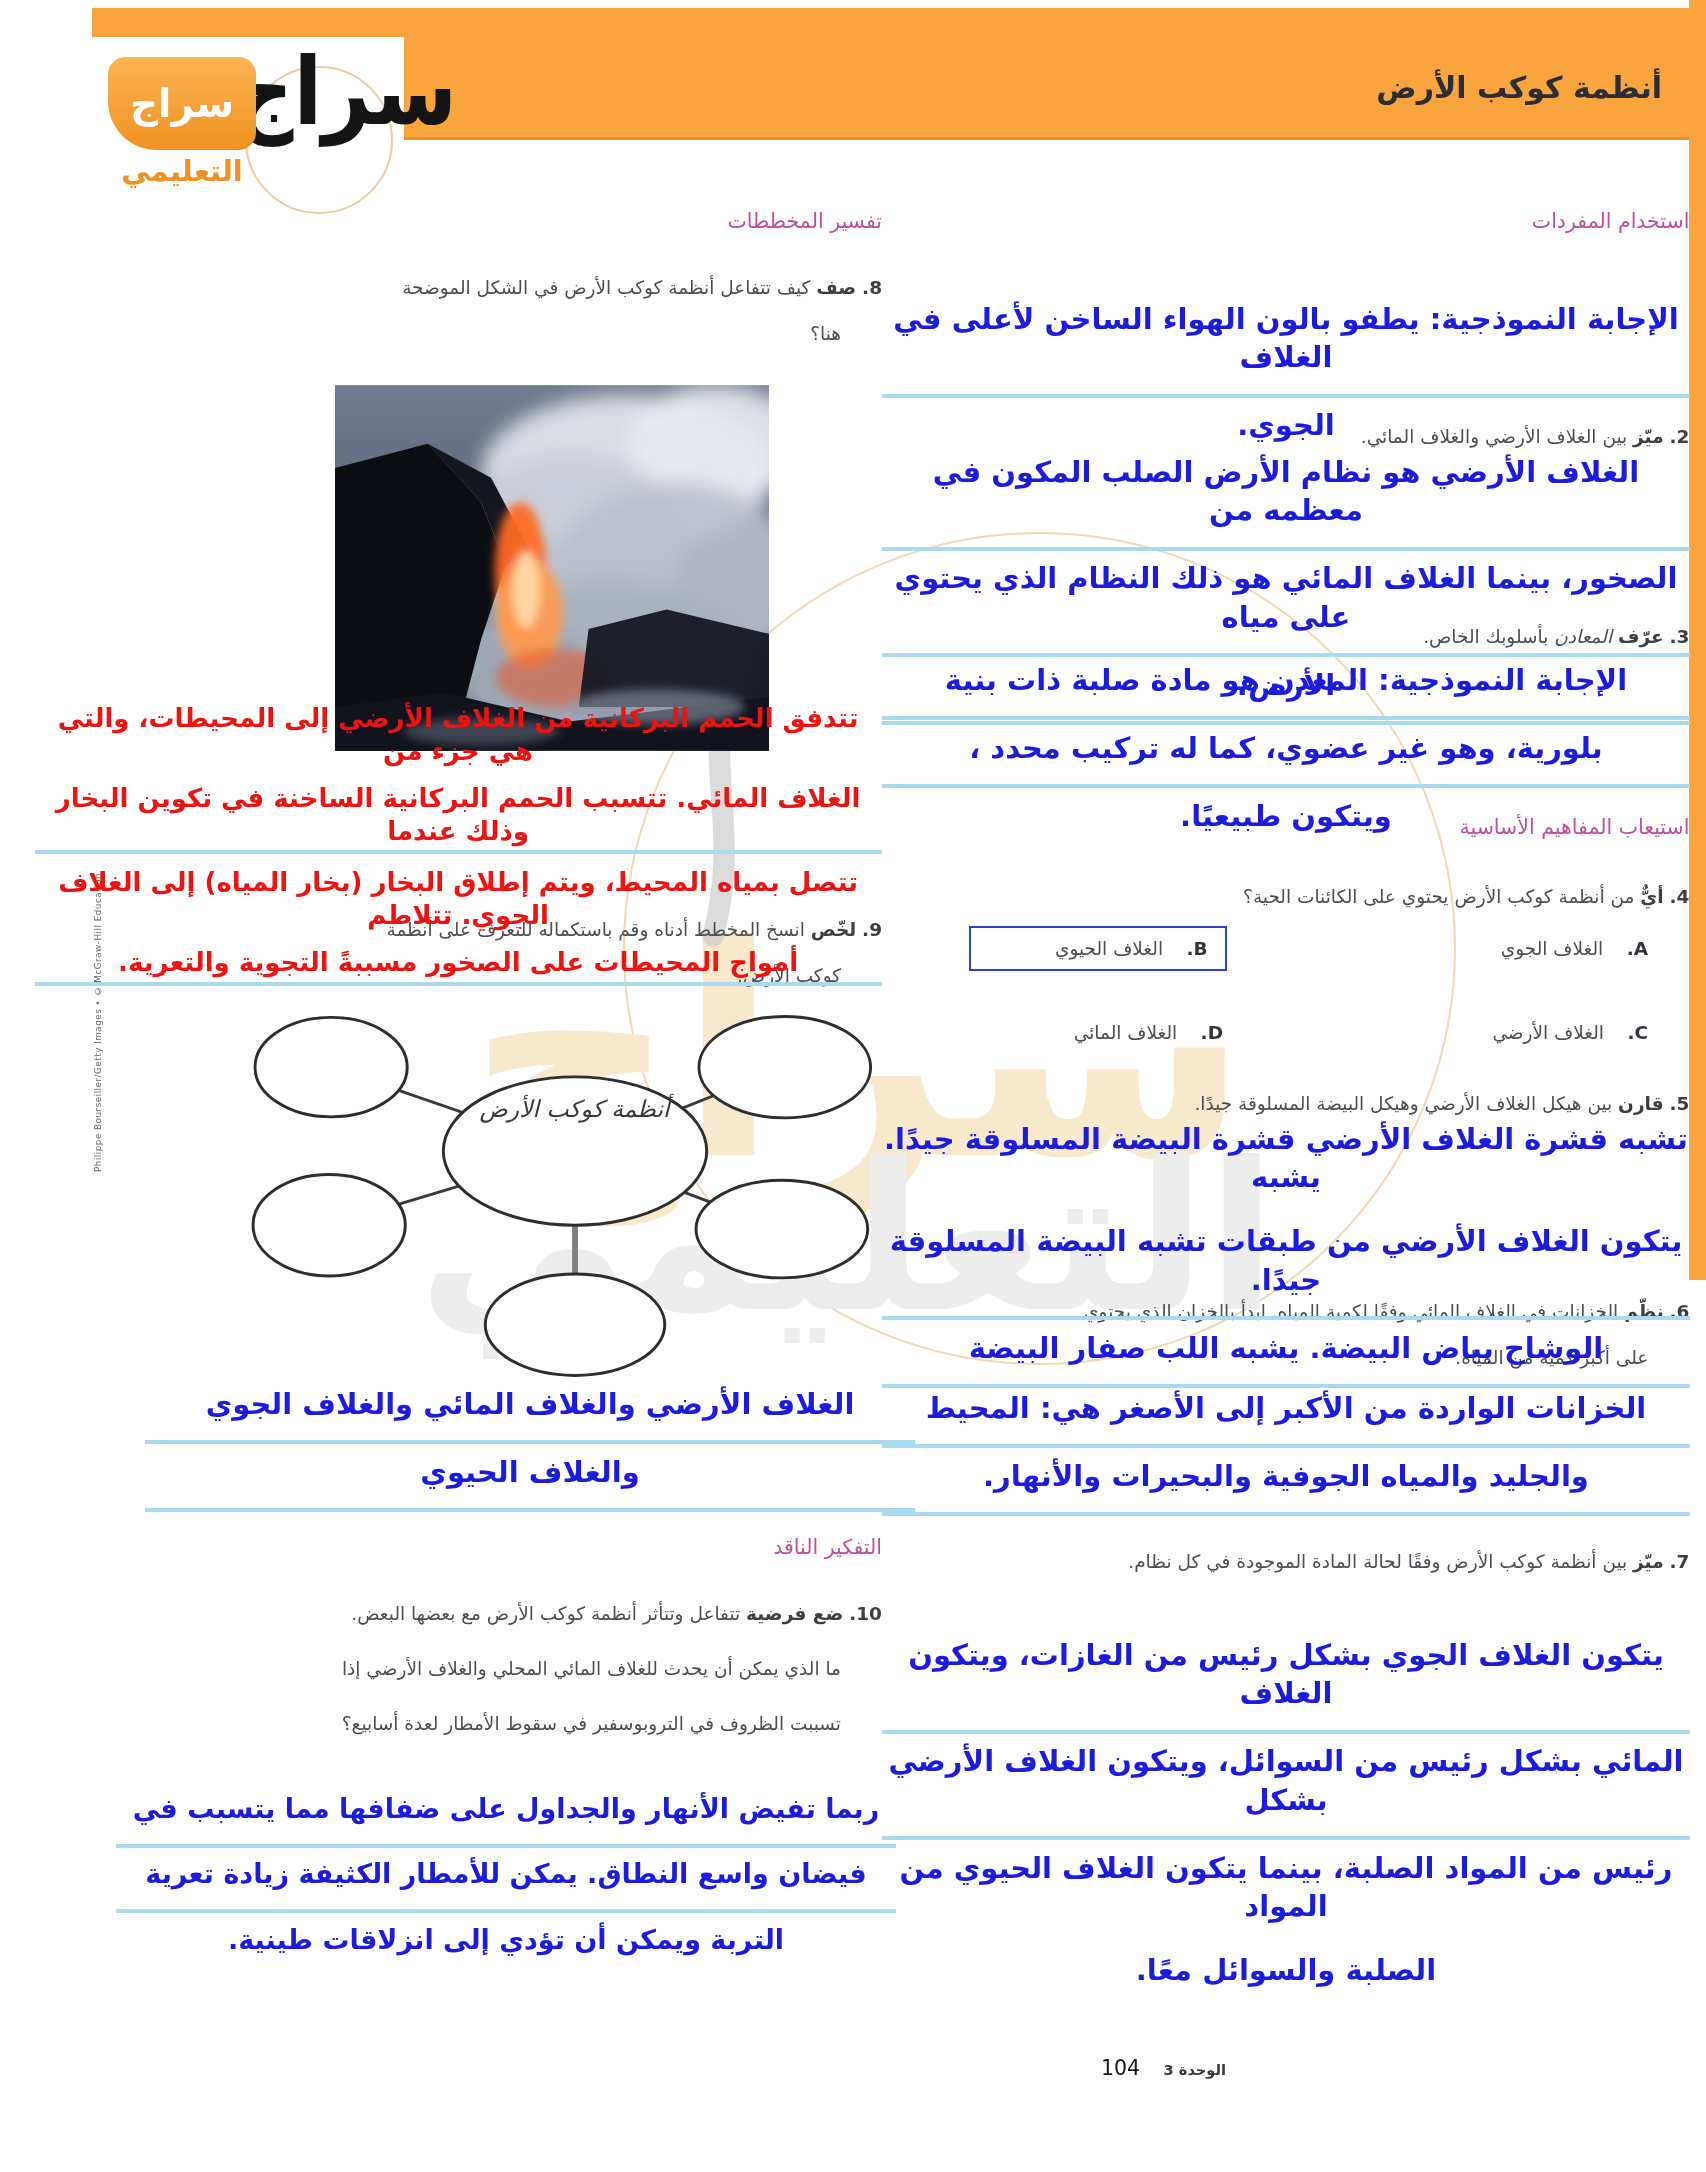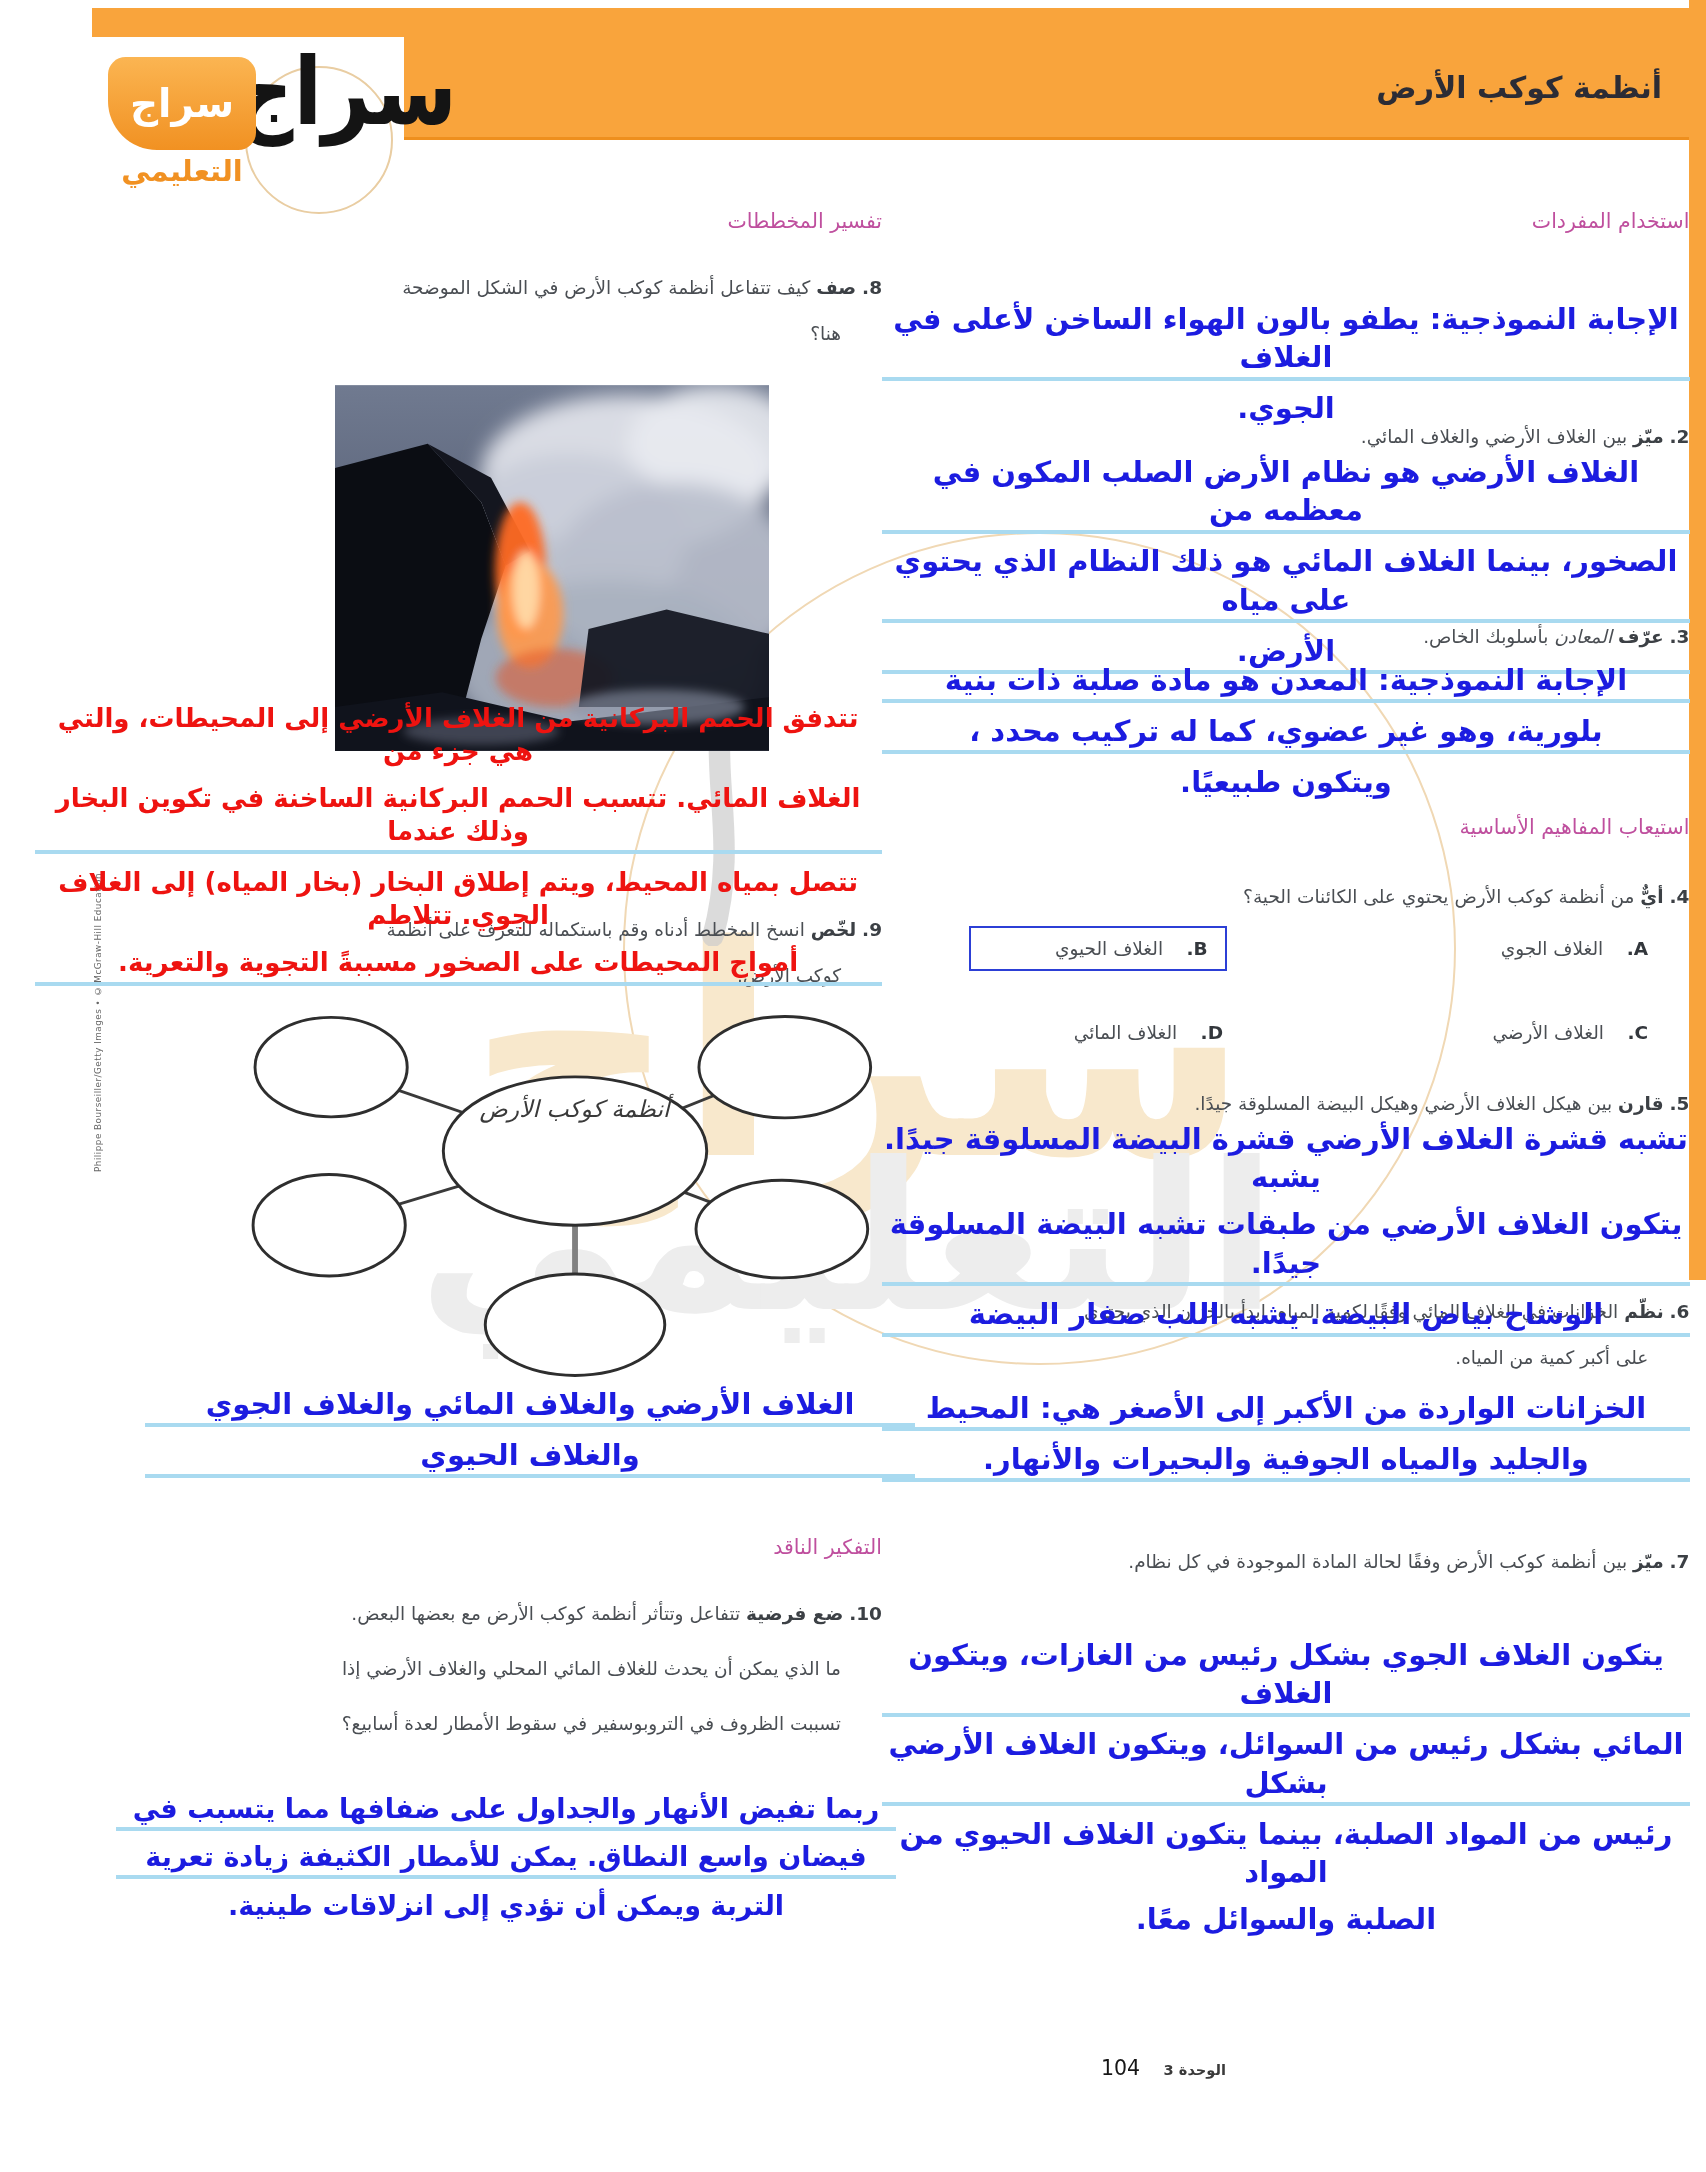--- a/index.html
+++ b/index.html
@@ -23,21 +23,21 @@
   .wm-siraj{left:468px;top:907px;font-size:293px;font-weight:bold;color:#f8e8cc;line-height:1;}
   .wm-edu{left:419px;top:1136px;font-size:205px;font-weight:bold;color:#ededed;line-height:1;}
   
   .sec-h{color:#bf4f9e;font-weight:normal;font-size:20.5px;}
   .q{font-size:18.5px;color:#4a4e53;text-align:right;line-height:46px;padding-right:41px;text-indent:-41px;}
   .q .qnum,.q b{font-weight:bold;color:#3c4045;}
   .q i{font-style:italic;}
   .q.loose{line-height:55px;}
   
   .ans{font-size:29px;font-weight:bold;color:#1c1ce0;text-align:center;z-index:3;}
-  .ans .ln{display:block;line-height:1.32;padding-bottom:0;margin-bottom:8.8px;}
+  .ans .ln{display:block;line-height:1.32;padding-bottom:17px;margin-bottom:8.8px;}
   .ans .ln.u{border-bottom:4.9px solid #a9daf0;}
   .red{color:#ee1310;font-size:26px;}
   .red .ln{line-height:1.26;padding-bottom:2.9px;margin-bottom:11.7px;margin-left:21px;}
   
   .opt{display:flex;gap:23.4px;font-size:18.5px;color:#4a4e53;align-items:center;}
   .opt .letter{font-weight:bold;color:#33373c;}
   .opt.boxed{border:2.9px solid #2c3fd6;padding:9.8px 17.6px;}
   
   .map-label{font-style:italic;font-size:23.4px;color:#3a3a3a;text-align:center;line-height:1.35;}
   

